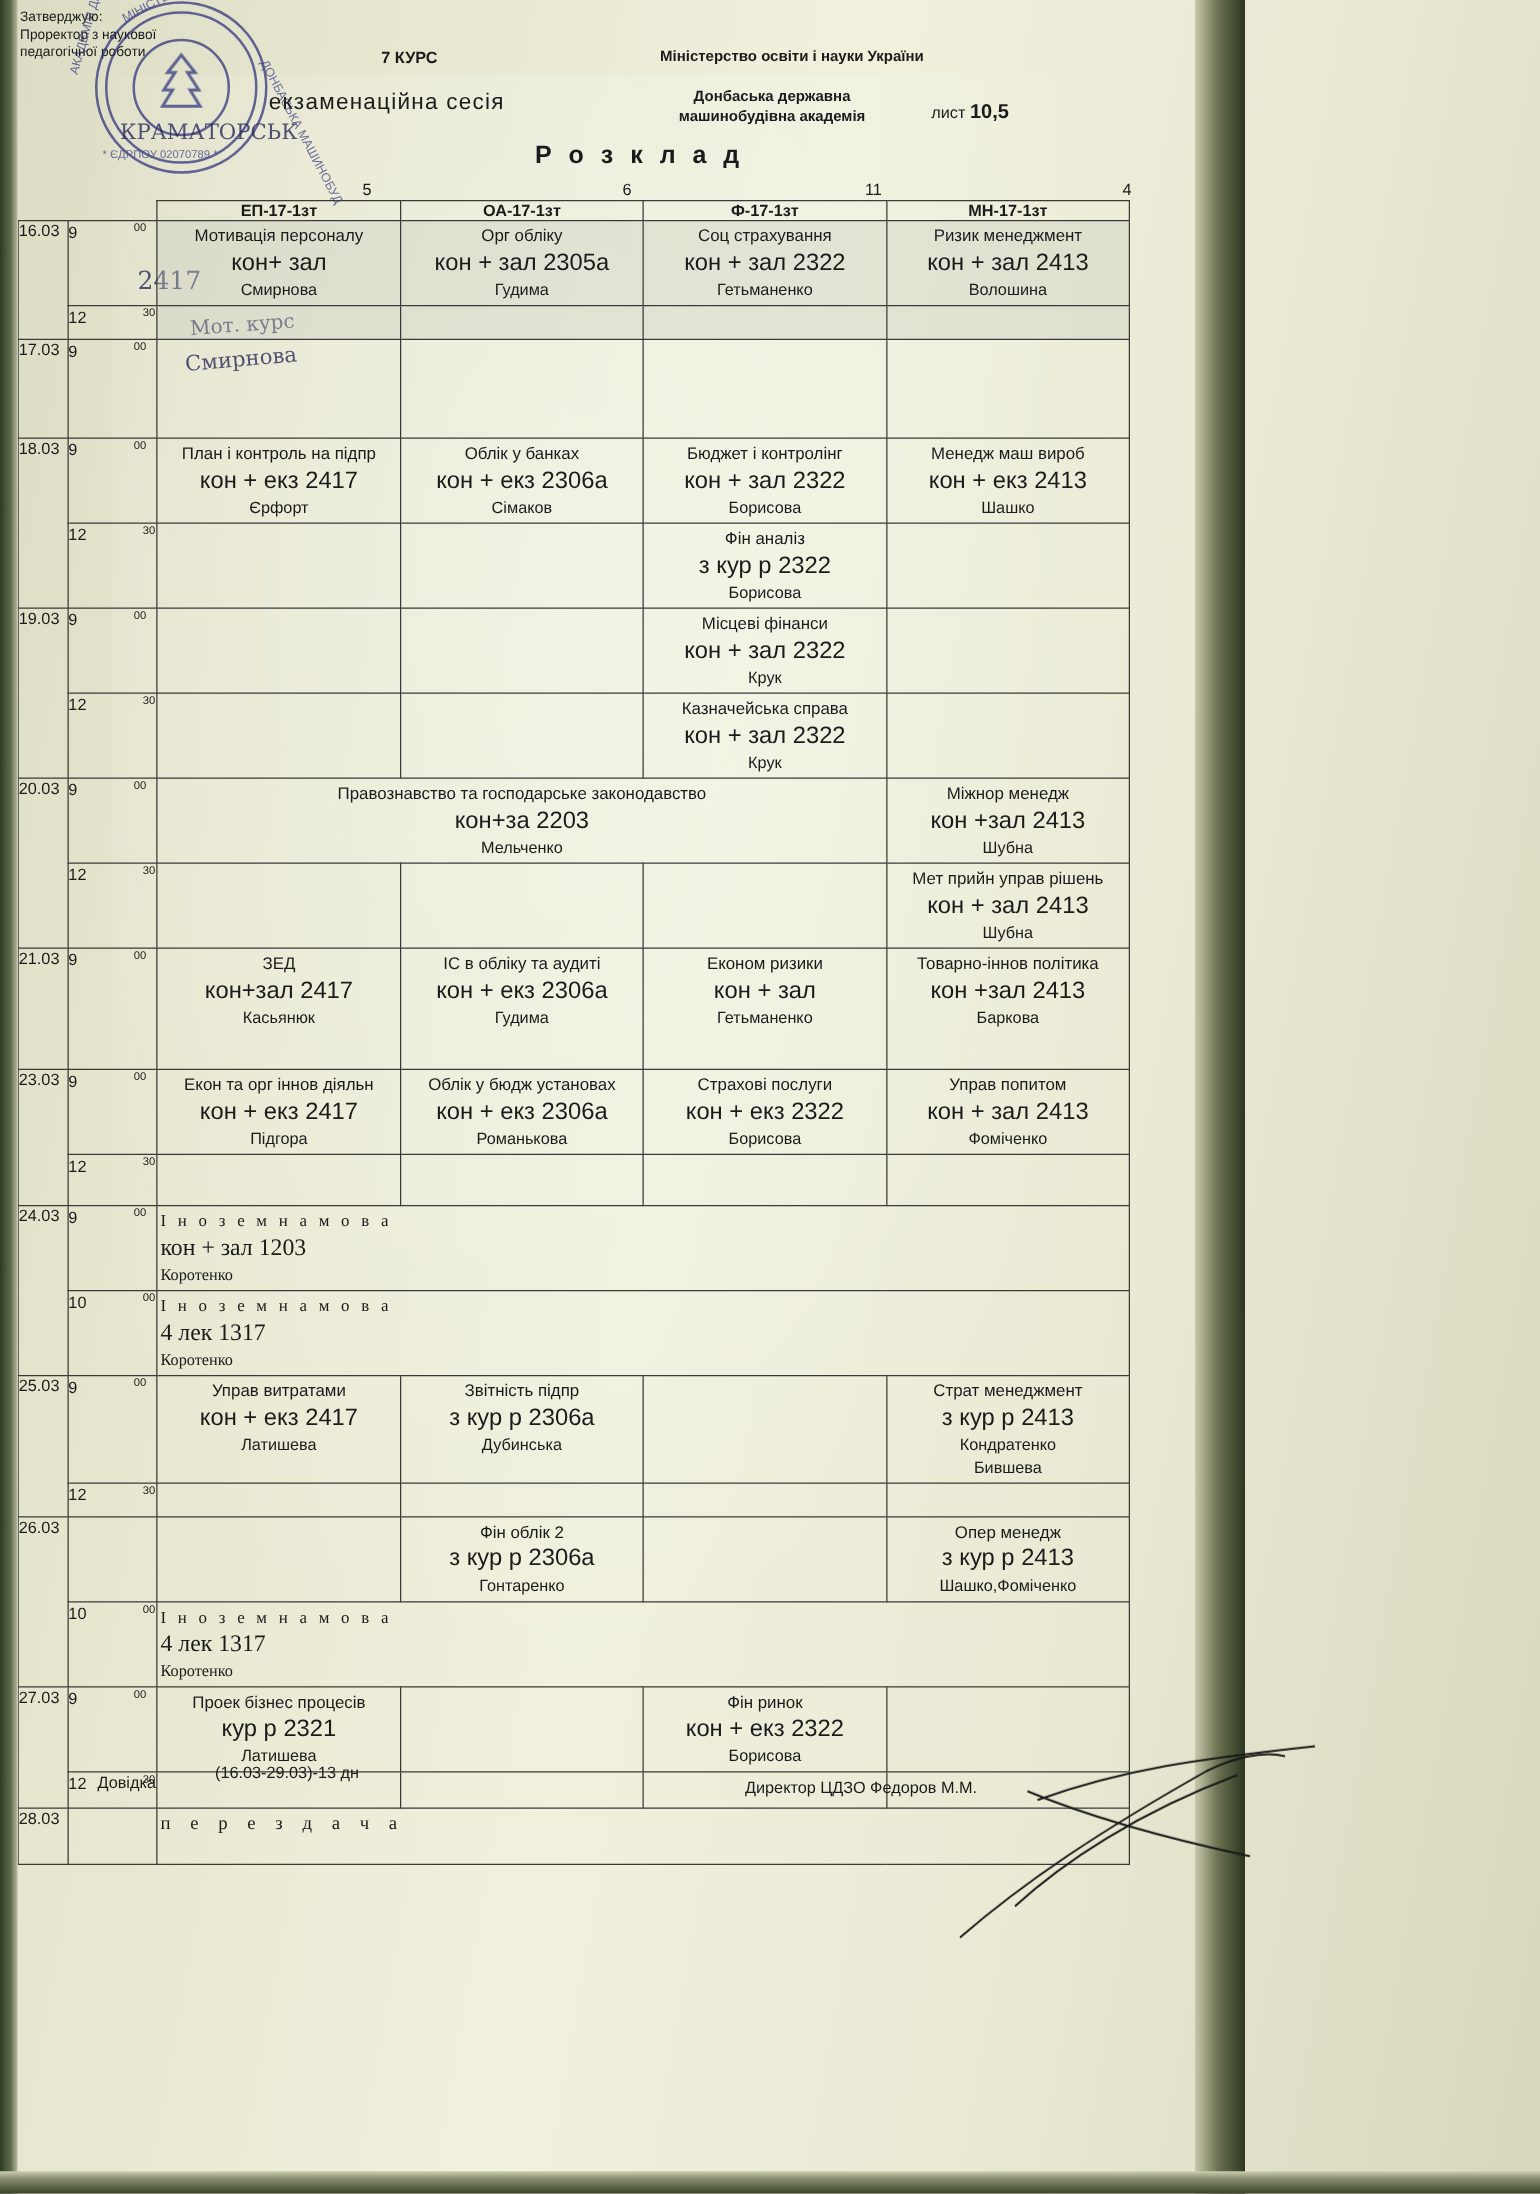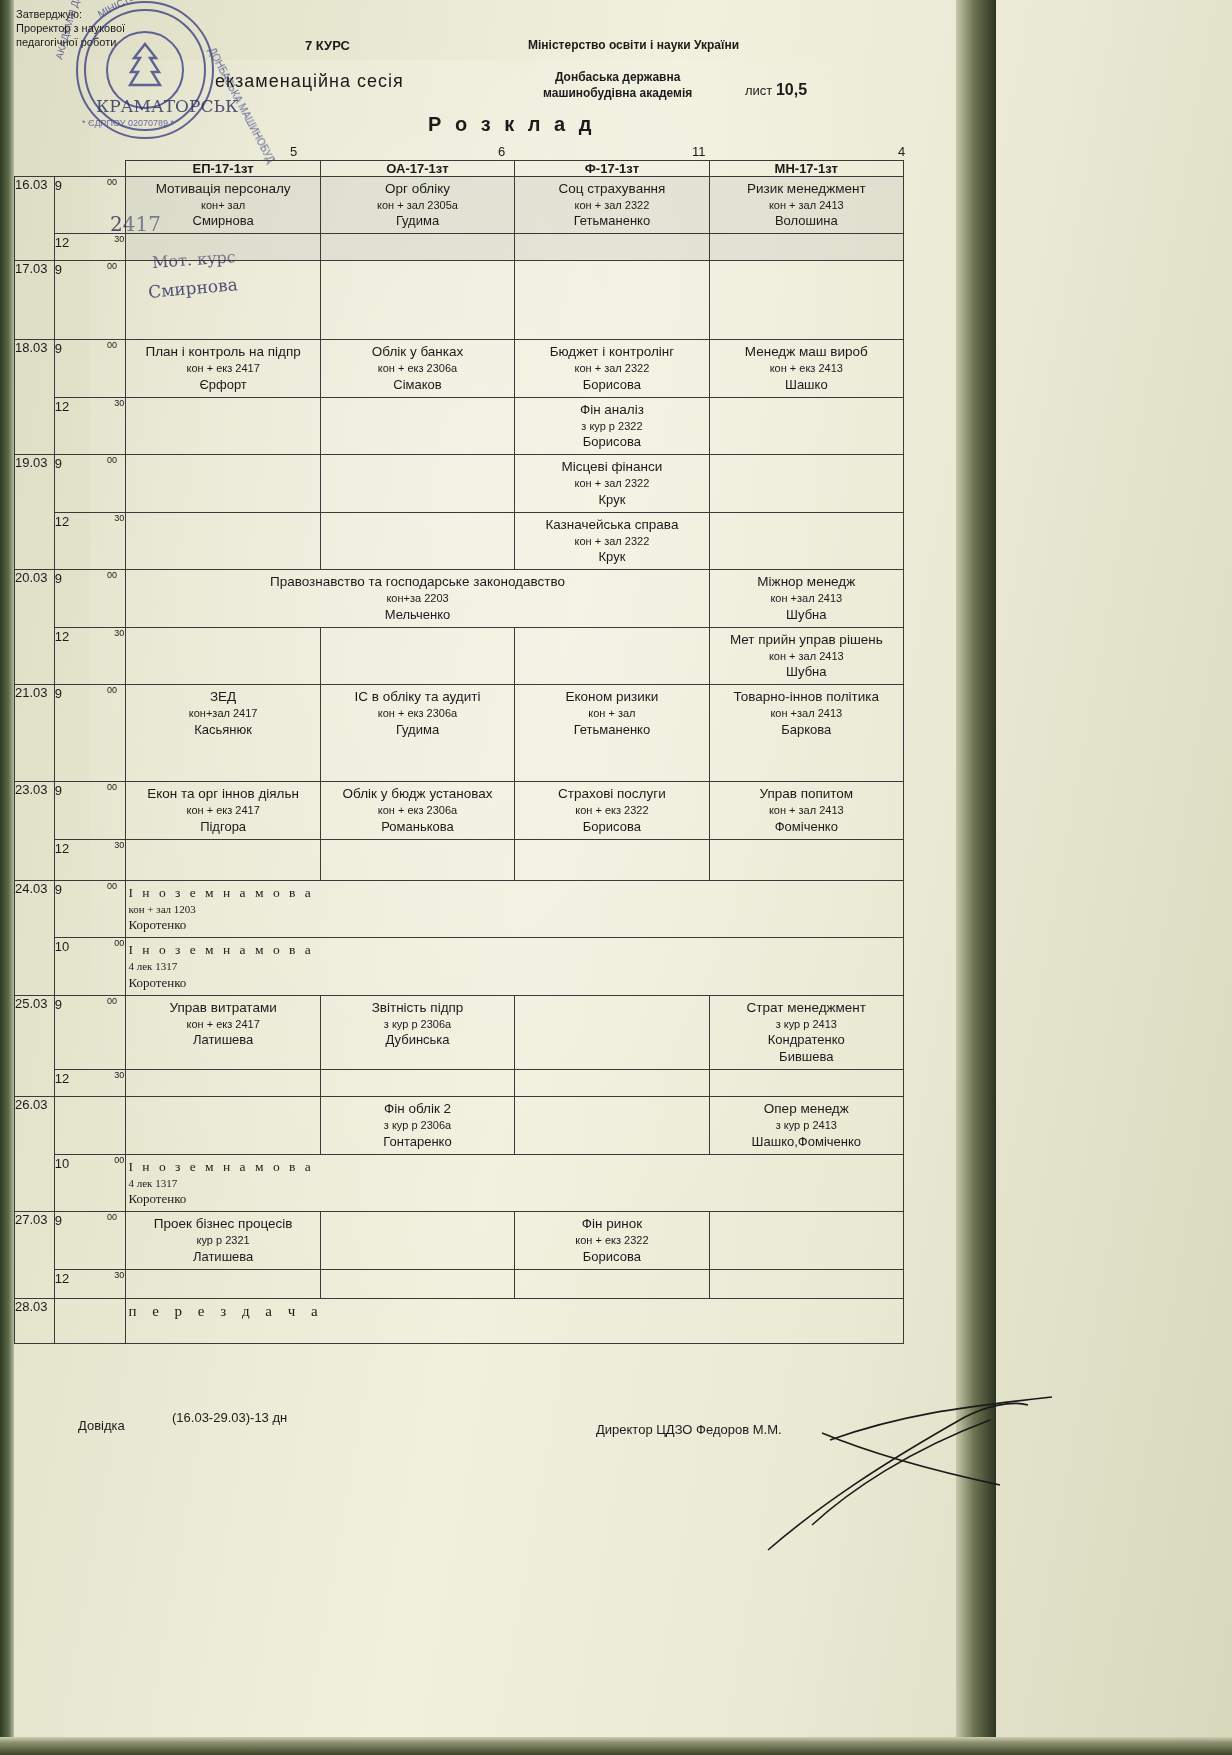--- a/index.html
+++ b/index.html
@@ -41,21 +41,21 @@
   .handwrite{position:absolute;font-family:"DejaVu Serif", serif;color:#2b2b5c;opacity:.8;}
 
   
   table.sched{position:absolute;left:14px;top:160px;border-collapse:collapse;width:890px;}
   table.sched td{border:1px solid #3a3a3a;vertical-align:top;font-size:13px;padding:0;}
   .c-date{width:38px;text-align:left;font-size:13px;padding-left:2px;}
   .c-time{width:28px;font-size:11px;padding-left:2px;}
   .c-grp{width:190px;}
   .cell{padding:3px 2px 4px 2px;text-align:center;line-height:1.32;min-height:14px;}
   .cell .l1{font-size:13.5px;}
-  .cell .l2{font-size:11px;}
+  .cell .l2{font-size:19px;}
   .cell .l3{font-size:13px;}
   .sup{font-size:9px;vertical-align:super;padding-left:45px;}
   .grouphdr td{font-weight:bold;font-size:15px;text-align:center;padding:4px 0;}
   .blank{height:26px;}
   .shade{background:rgba(200,200,190,0.35);}
   .wide{text-align:left;font-family:Liberation Serif, serif;}
   .spaced{letter-spacing:3px;}
   .spaced2{letter-spacing:6px;}
 
   

